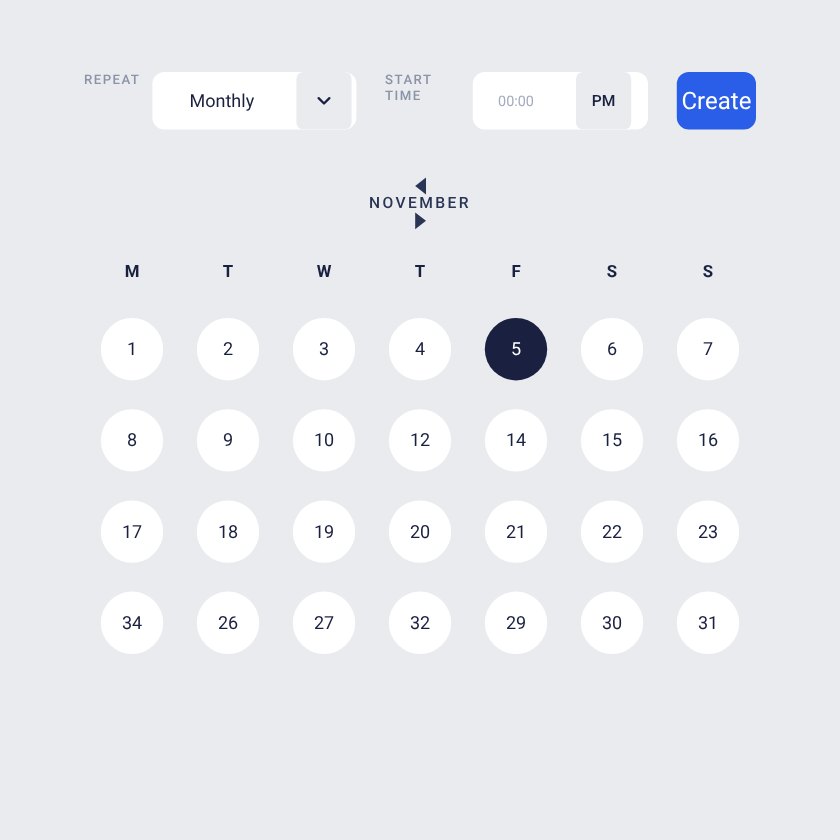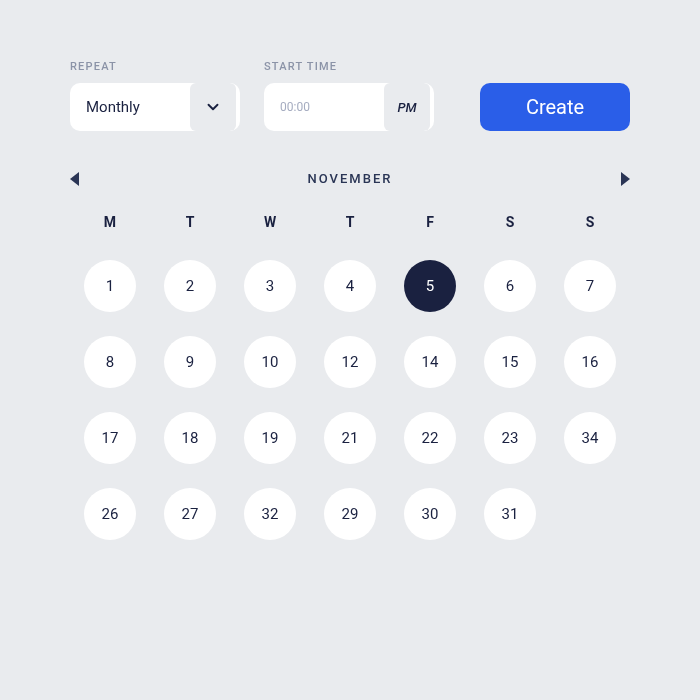--- a/index.html
+++ b/index.html
@@ -15,37 +15,38 @@
       padding: 60px 70px;
     }
     .top-row {
       display: flex;
       gap: 24px;
       margin-bottom: 40px;
       align-items: flex-end;
     }
     .field-group {
       display: flex;
-      flex-direction: column;
+      flex-direction: row;
       gap: 10px;
     }
     .field-label {
       font-size: 11px;
       letter-spacing: 1.2px;
       color: #8b93a7;
       font-weight: 500;
     }
     .select-box, .time-box {
       background: #ffffff;
       border-radius: 10px;
       height: 48px;
       display: flex;
       align-items: center;
       padding: 0;
       overflow: hidden;
+      text-align: center;
     }
     .select-box {
       width: 170px;
     }
     .select-value {
       flex: 1;
       padding: 0 16px;
       font-size: 15px;
       color: #1a2140;
     }
@@ -68,44 +69,44 @@
       font-size: 12px;
       color: #a5acc0;
     }
     .time-suffix {
       width: 46px;
       height: 100%;
       background: #e9ebee;
       display: flex;
       align-items: center;
       justify-content: center;
-      margin: 4px;
+      margin: 14px;
       border-radius: 6px;
       font-size: 13px;
       color: #1a2140;
       font-weight: 500;
-      font-style: italic;
     }
     .create-btn {
       background: #2a5ee8;
       color: #ffffff;
       border: none;
       border-radius: 10px;
       height: 48px;
       width: 150px;
       font-size: 20px;
       font-weight: 400;
       cursor: pointer;
       margin-left: auto;
     }
     .month-header {
       display: flex;
       align-items: center;
       justify-content: space-between;
       margin-bottom: 28px;
+      flex-direction: column;
     }
     .month-arrow {
       width: 0;
       height: 0;
       cursor: pointer;
     }
     .month-arrow.left {
       border-top: 7px solid transparent;
       border-bottom: 7px solid transparent;
       border-right: 9px solid #2a3555;
@@ -251,20 +252,23 @@
     <div class="day-cell">
       <div class="day">17</div>
     </div>
     <div class="day-cell">
       <div class="day">18</div>
     </div>
     <div class="day-cell">
       <div class="day">19</div>
     </div>
     <div class="day-cell">
+      <div class="day">20</div>
+    </div>
+    <div class="day-cell">
       <div class="day">21</div>
     </div>
     <div class="day-cell">
       <div class="day">22</div>
     </div>
     <div class="day-cell">
       <div class="day">23</div>
     </div>
     <div class="day-cell">
       <div class="day">34</div>

